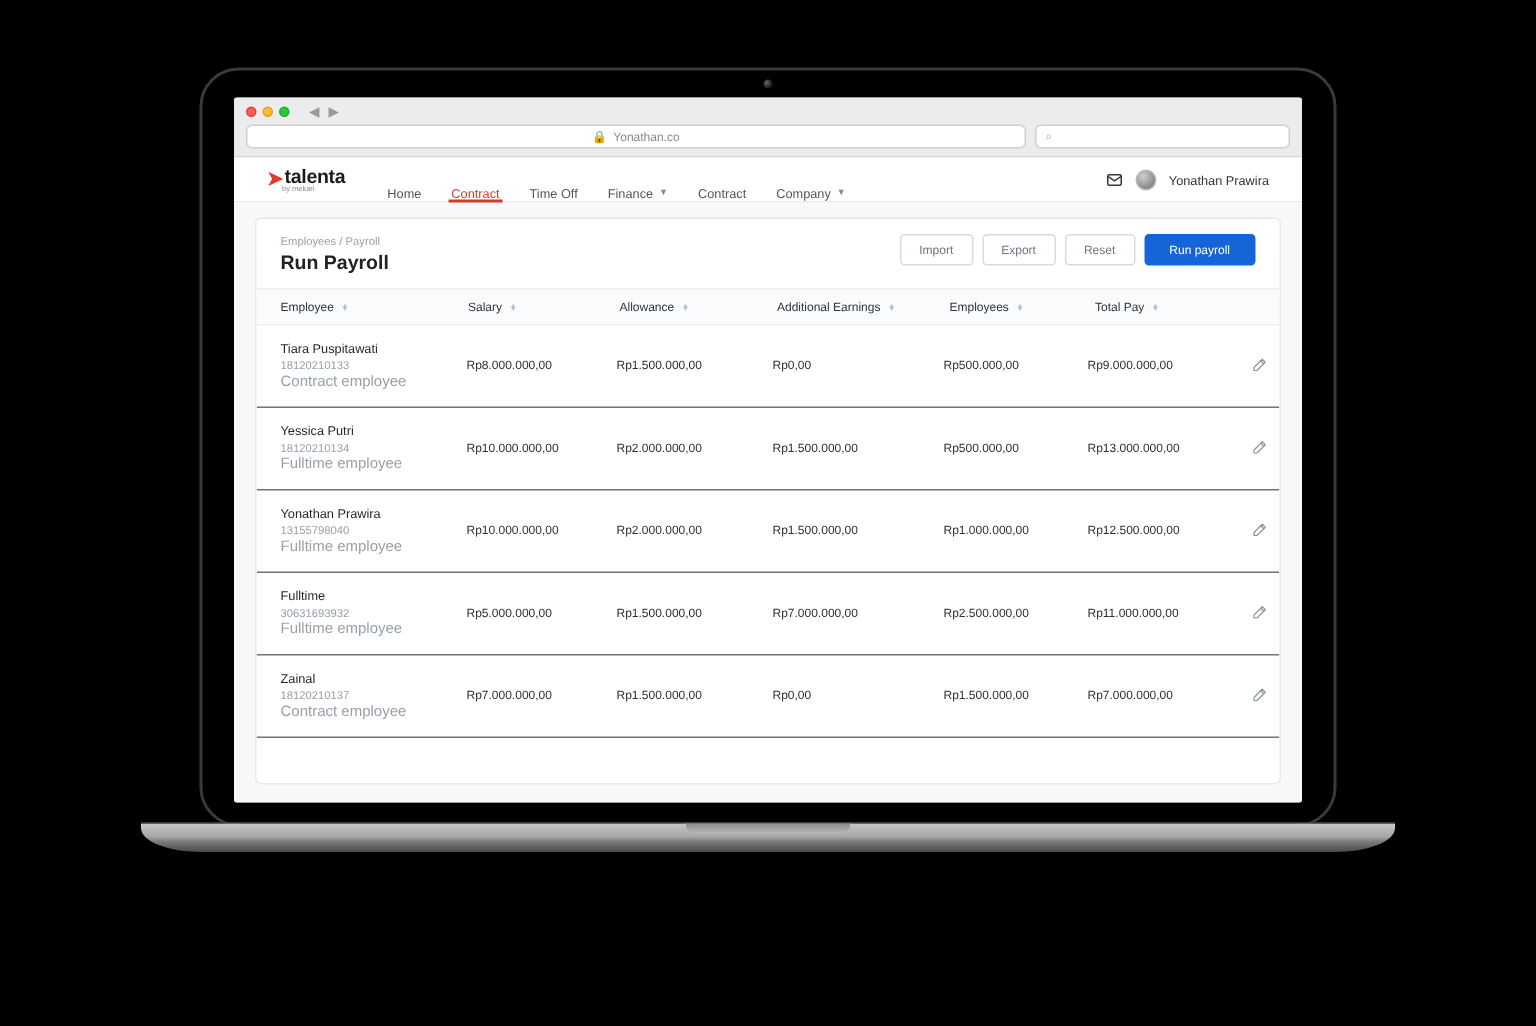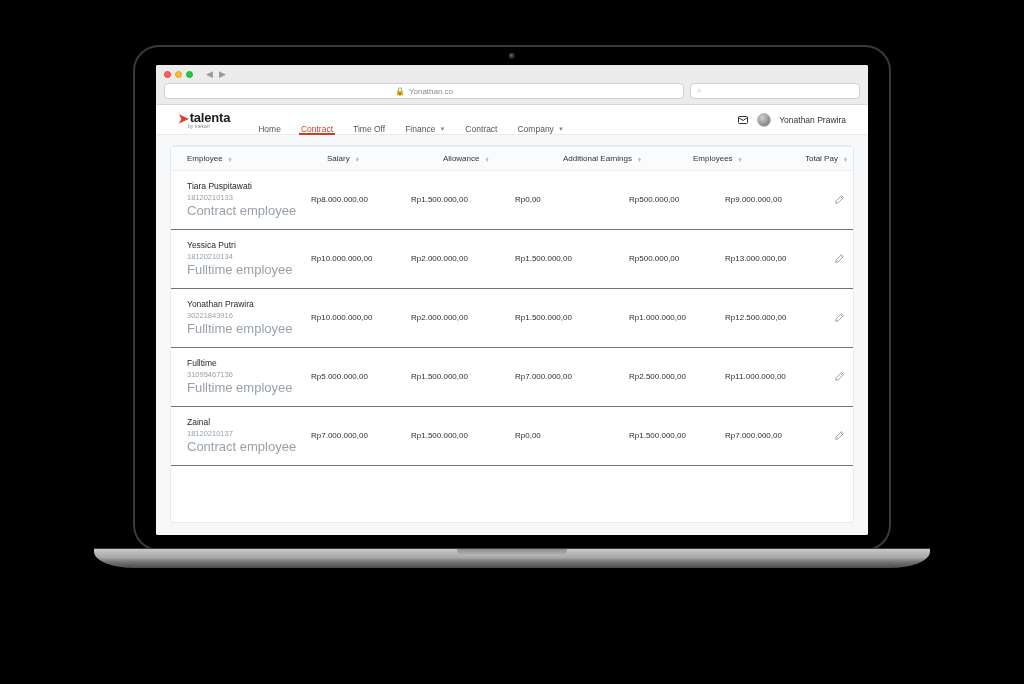--- a/index.html
+++ b/index.html
@@ -125,38 +125,38 @@
   .table { flex: 1; display: flex; flex-direction: column; overflow: hidden; }
   .thead {
     display: grid;
     grid-template-columns: 120px 96px 100px 110px 92px 96px 30px;
     align-items: center;
     background: #fafbfc;
     border-top: 1px solid #edf0f2;
     border-bottom: 1px solid #edf0f2;
     padding: 7px 16px;
     font-size: 8px; color: #2f3438; font-weight: 500;
-    gap: 20px;
+    gap: 5px;
   }
   .th { display: flex; align-items: center; gap: 5px; }
   .sort { display: inline-flex; flex-direction: column; line-height: 0.4; font-size: 5px; color: #b9c0c7; }
 
   .tbody { flex: 1; overflow: hidden; }
   .trow {
     display: grid;
     grid-template-columns: 120px 96px 100px 110px 92px 96px 30px;
     align-items: center;
     padding: 10px 16px 11px;
     border-bottom: 1px solid #737373;
     font-size: 8px; color: #2b2f33;
     gap: 4px;
   }
   .emp-name { font-size: 8.5px; color: #1f2327; }
   .emp-id { font-size: 7.5px; color: #98a1a9; margin-top: 2px; }
-  .emp-type { font-size: 13px; color: #98a1a9; margin-top: 1px; }
+  .emp-type { font-size: 10px; color: #98a1a9; margin-top: 1px; }
   .edit-cell { display: flex; justify-content: center; color: #8b949c; }
   .edit-cell svg { width: 12px; height: 12px; }
 </style>
 </head>
 <body>
 
 <div class="shadow"></div>
 
 <div class="laptop">
   <div class="camera"></div>
@@ -223,20 +223,32 @@
             </svg>
         </span>
         <span class="avatar"></span>
         <span>Yonathan Prawira</span>
       </div>
     </div>
 
     <div class="app-body">
       <div class="panel">
 
+        <div class="panel-head">
+          <div>
+            <div class="breadcrumbs">Employees / Payroll</div>
+            <div class="page-title">Run Payroll</div>
+          </div>
+          <div class="actions">
+            <div class="btn">Import</div>
+            <div class="btn">Export</div>
+            <div class="btn">Reset</div>
+            <div class="btn primary">Run payroll</div>
+          </div>
+        </div>
 
         <div class="table">
           <div class="thead" id="thead">
               <div class="th">
                 <span>Employee</span>
                 <span class="sort">
                   <span>▲</span>
                   <span>▼</span>
                 </span>
               </div>
@@ -310,39 +322,39 @@
                 <div class="edit-cell">
                   <span><svg viewBox="0 0 24 24" fill="none" stroke="currentColor" stroke-width="1.6" stroke-linecap="round" stroke-linejoin="round">
                       <path d="M4 20h4L19 9l-4-4L4 16v4z"></path>
                       <path d="M13 7l4 4"></path>
                     </svg></span>
                 </div>
               </div>
               <div class="trow">
                 <div>
                   <div class="emp-name">Yonathan Prawira</div>
-                  <div class="emp-id">30221843916</div>
+                  <div class="emp-id">13155798040</div>
                   <div class="emp-type">Fulltime employee</div>
                 </div>
                 <div>Rp10.000.000,00</div>
                 <div>Rp2.000.000,00</div>
                 <div>Rp1.500.000,00</div>
                 <div>Rp1.000.000,00</div>
                 <div>Rp12.500.000,00</div>
                 <div class="edit-cell">
                   <span><svg viewBox="0 0 24 24" fill="none" stroke="currentColor" stroke-width="1.6" stroke-linecap="round" stroke-linejoin="round">
                       <path d="M4 20h4L19 9l-4-4L4 16v4z"></path>
                       <path d="M13 7l4 4"></path>
                     </svg></span>
                 </div>
               </div>
               <div class="trow">
                 <div>
                   <div class="emp-name">Fulltime</div>
-                  <div class="emp-id">31095467136</div>
+                  <div class="emp-id">30631693932</div>
                   <div class="emp-type">Fulltime employee</div>
                 </div>
                 <div>Rp5.000.000,00</div>
                 <div>Rp1.500.000,00</div>
                 <div>Rp7.000.000,00</div>
                 <div>Rp2.500.000,00</div>
                 <div>Rp11.000.000,00</div>
                 <div class="edit-cell">
                   <span><svg viewBox="0 0 24 24" fill="none" stroke="currentColor" stroke-width="1.6" stroke-linecap="round" stroke-linejoin="round">
                       <path d="M4 20h4L19 9l-4-4L4 16v4z"></path>

